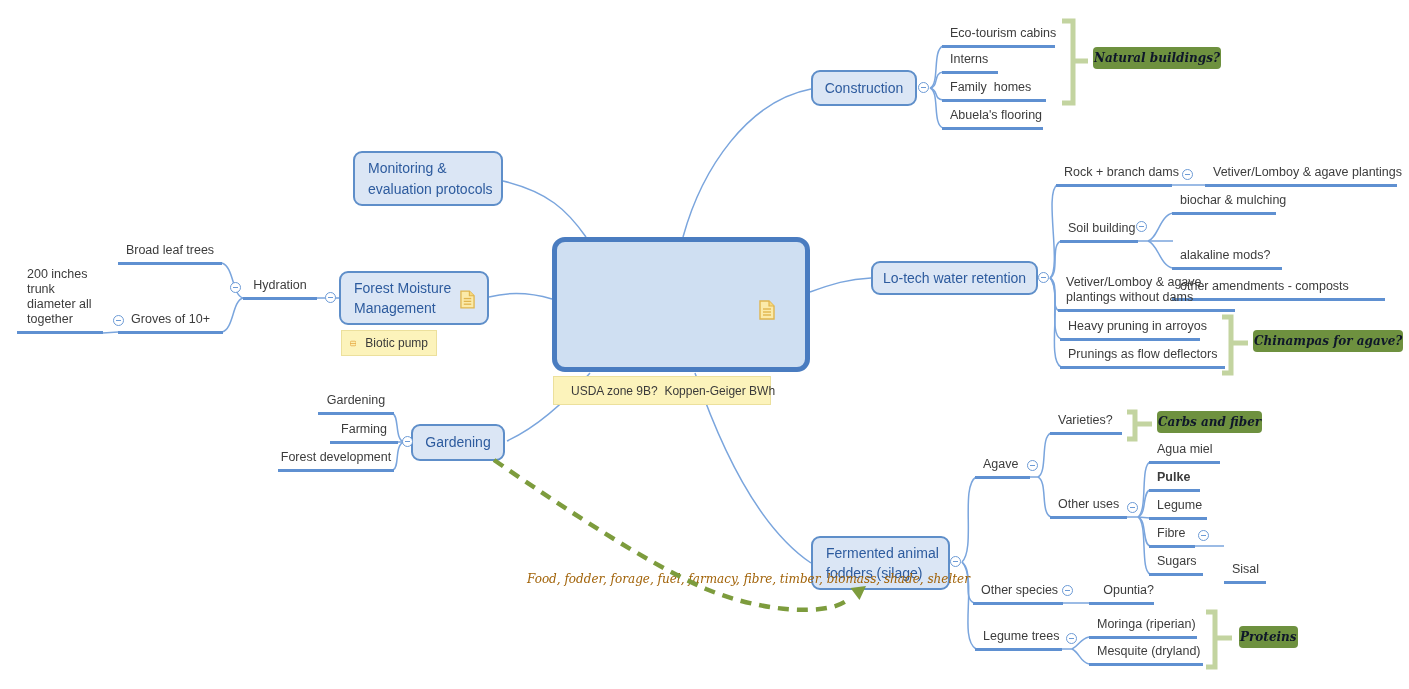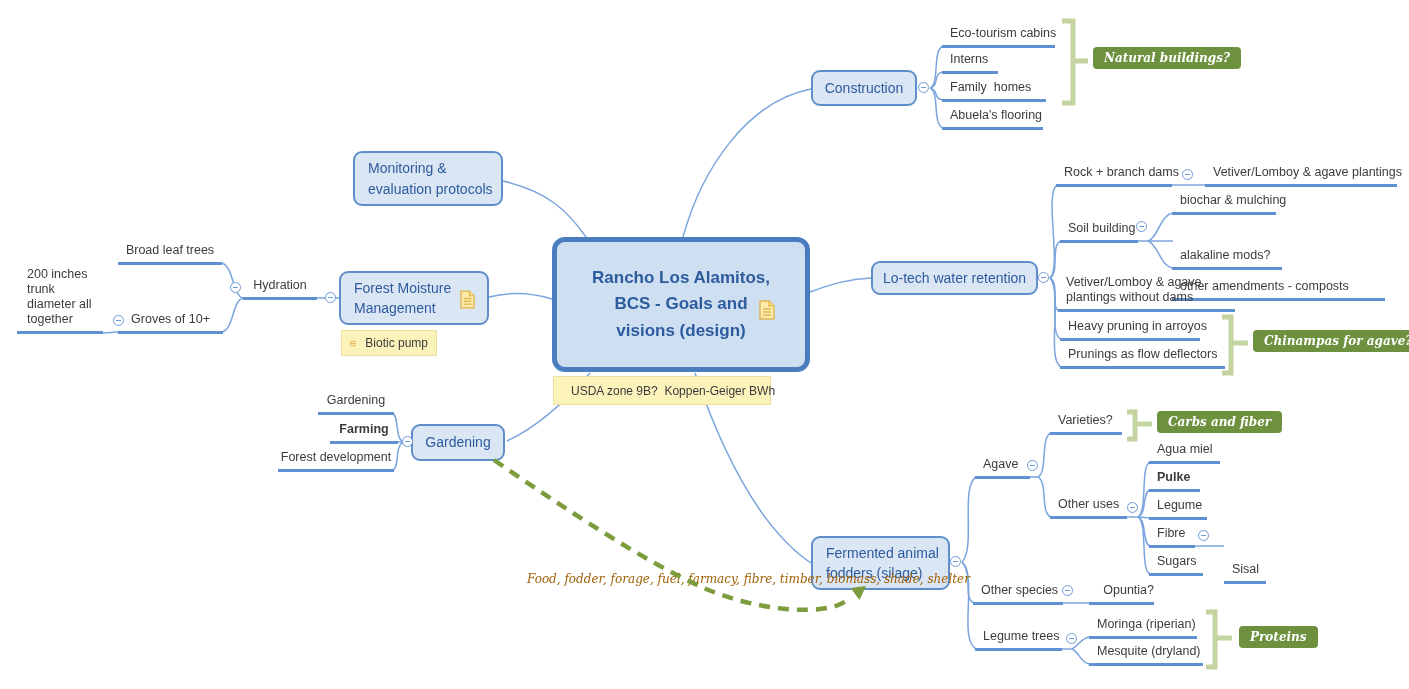--- a/index.html
+++ b/index.html
@@ -24,22 +24,22 @@
   .leaf.c{text-align:center;padding-left:0;}
   .leaf.wrap{white-space:normal;}
 
   
   .toggle{position:absolute;width:11px;height:11px;box-sizing:border-box;background:#fff;
           border:1.5px solid #6d9bd6;border-radius:50%;}
   .toggle::after{content:"";position:absolute;left:2px;right:2px;top:50%;height:1.5px;
           margin-top:-1px;background:#6d9bd6;}
 
   
-  .callout{position:absolute;background:#6e913f;color:#ffffff;border-radius:4px;
-           padding:4px 11px;font-family:"DejaVu Serif",serif;font-style:italic;
+  .callout{position:absolute;background:#6e913f;color:#0f172a;border-radius:4px;
+           padding:4px 1px;font-family:"DejaVu Serif",serif;font-style:italic;
            font-weight:600;font-size:12px;white-space:nowrap;}
 
   
   .note{position:absolute;box-sizing:border-box;background:#fcf3bb;border:1px solid #ece09c;
         display:flex;align-items:center;gap:9px;padding:0 8px;font-size:12px;color:#3a3a3a;}
   .note .ntext{white-space:pre;}
 
   .footer-text{position:absolute;font-family:"DejaVu Serif",serif;font-style:italic;
         font-size:12px;color:#a16207;white-space:nowrap;}
 
@@ -109,21 +109,20 @@
     </g>
     <g stroke="#c3d4a0" stroke-width="5" fill="none">
       <path d="M 1062 21 L 1073 21 L 1073 103 L 1062 103 M 1073 61 L 1088 61"></path>
       <path d="M 1222 317 L 1231 317 L 1231 373 L 1222 373 M 1231 343 L 1248 343"></path>
       <path d="M 1127 412 L 1135 412 L 1135 439 L 1127 439 M 1135 424 L 1152 424"></path>
       <path d="M 1206 612 L 1215 612 L 1215 667 L 1206 667 M 1215 638 L 1232 638"></path>
     </g>
   </svg>
 
   <div class="node center" style="left:552px;top:237px;width:258px;height:135px;">
-    <div class="ctext">Rancho Los Alamitos, BCS - Goals and visions (design)</div>
     <svg class="doc-icon" style="right:30px;top:58px;" width="16" height="20" viewBox="0 0 16 20">
       <path d="M1 1 h9 l5 5 v13 h-14 z" fill="#fbeaa9" stroke="#e0b54e" stroke-width="1.4"></path>
       <path d="M10 1 v5 h5" fill="#f6d87f" stroke="#e0b54e" stroke-width="1.2"></path>
       <line x1="4" y1="9" x2="12" y2="9" stroke="#e0b54e" stroke-width="1.4"></line>
       <line x1="4" y1="12" x2="12" y2="12" stroke="#e0b54e" stroke-width="1.4"></line>
       <line x1="4" y1="15" x2="12" y2="15" stroke="#e0b54e" stroke-width="1.4"></line>
     </svg>
   </div>
 
   <div class="note" style="left:553px;top:376px;width:218px;height:29px;">
@@ -187,21 +186,21 @@
   <div class="leaf wrap" style="left:1058px;top:275px;width:177px;">Vetiver/Lomboy &amp; agave plantings without dams</div>
   <div class="leaf" style="left:1060px;top:319px;width:140px;">Heavy pruning in arroyos</div>
   <div class="leaf" style="left:1060px;top:347px;width:165px;">Prunings as flow deflectors</div>
 
   <div class="leaf c" style="left:243px;top:278px;width:74px;">Hydration</div>
   <div class="leaf c" style="left:118px;top:243px;width:104px;">Broad leaf trees</div>
   <div class="leaf c" style="left:118px;top:312px;width:105px;">Groves of 10+</div>
   <div class="leaf wrap" style="left:17px;top:267px;width:86px;padding-left:10px;">200 inches trunk diameter all together</div>
 
   <div class="leaf c" style="left:318px;top:393px;width:76px;">Gardening</div>
-  <div class="leaf c" style="left:330px;top:422px;width:68px;font-weight:bold;">Farming</div>
+  <div class="leaf c" style="left:330px;top:422px;width:68px;">Farming</div>
   <div class="leaf c" style="left:278px;top:450px;width:116px;">Forest development</div>
 
   <div class="leaf" style="left:975px;top:457px;width:55px;">Agave</div>
   <div class="leaf" style="left:1050px;top:413px;width:72px;">Varieties?</div>
   <div class="leaf" style="left:1050px;top:497px;width:77px;">Other uses</div>
   <div class="leaf" style="left:1149px;top:442px;width:71px;">Agua miel</div>
   <div class="leaf" style="left:1149px;top:470px;width:51px;font-weight:bold;">Pulke</div>
   <div class="leaf" style="left:1149px;top:498px;width:58px;">Legume</div>
   <div class="leaf" style="left:1149px;top:526px;width:46px;">Fibre</div>
   <div class="leaf" style="left:1224px;top:526px;width:42px;margin-top:36px;">Sisal</div>

